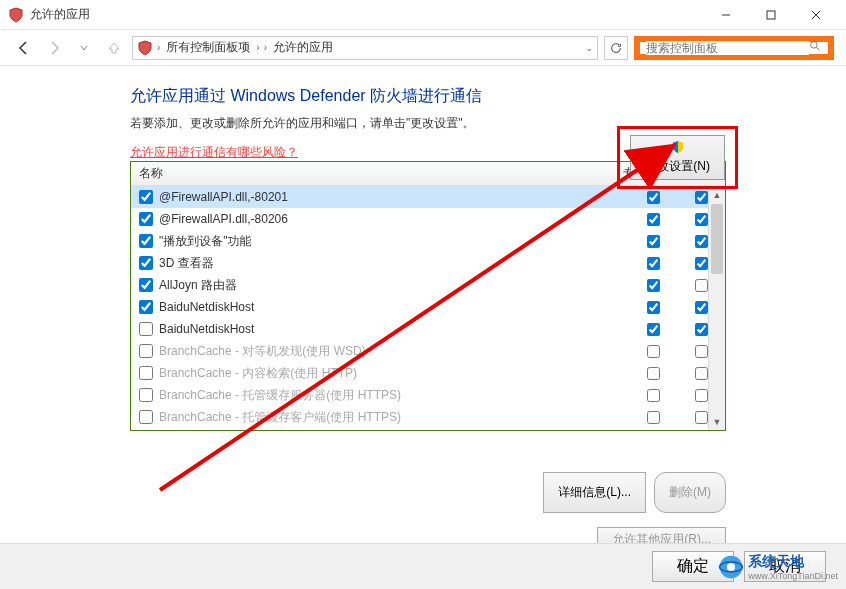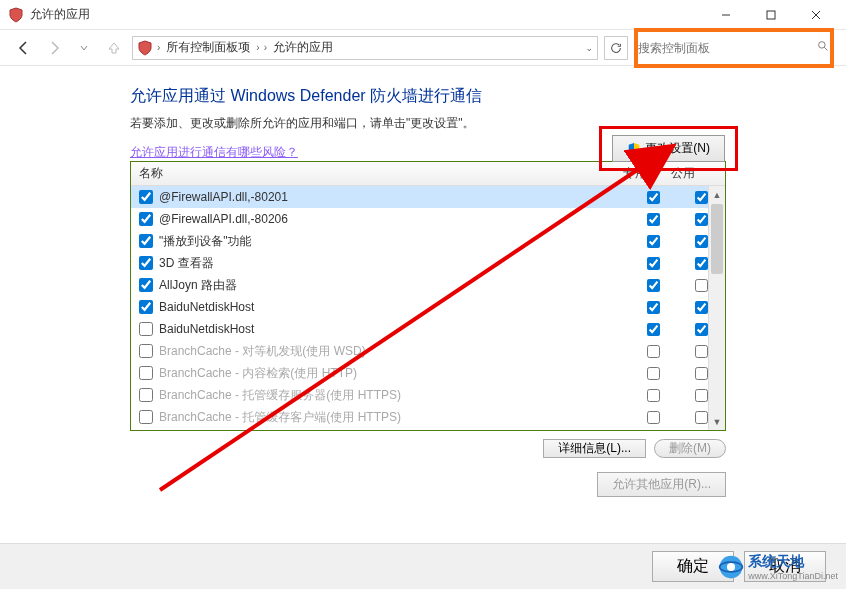--- a/index.html
+++ b/index.html
@@ -15,31 +15,31 @@
 .nav-arrow { width: 24px; height: 24px; display: flex; align-items: center; justify-content: center; color: #555; }
 .nav-arrow.disabled { color: #bbb; }
 .nav-arrow.up { color: #bbb; }
 .breadcrumb-box { flex: 1; height: 24px; border: 1px solid #ccc; display: flex; align-items: center; padding: 0 4px; gap: 4px; }
 .breadcrumb-box .bc-icon { width: 16px; height: 16px; }
 .breadcrumb-box .bc-sep { color: #666; font-size: 10px; }
 .breadcrumb-box .bc-item { color: #333; padding: 0 2px; }
 .breadcrumb-box .spacer { flex: 1; }
 .breadcrumb-box .bc-dd { color: #666; font-size: 9px; }
 .refresh-btn { width: 24px; height: 24px; border: 1px solid #ccc; display: flex; align-items: center; justify-content: center; }
-.search-box { width: 200px; height: 40px; border: 4px solid #f97316; display: flex; align-items: center; padding: 0 0; color: #888; }
+.search-box { width: 200px; height: 24px; border: 6px solid #f97316; display: flex; align-items: center; padding: 0 6px; color: #888; }
 .search-box input { border: none; outline: none; flex: 1; font-size: 12px; color: #888; }
 .search-box .s-icon { color: #666; }
 
 .content { padding: 20px 120px 0 130px; }
 .heading { color: #003399; font-size: 16px; font-weight: normal; margin-bottom: 8px; }
 .sub-text { color: #333; font-size: 12px; margin-bottom: 12px; }
-.risk-link { color: #8b5cf6; font-size: 12px; }
+.risk-link { color: #ef4444; font-size: 12px; }
 
 .change-btn-wrap { position: absolute; right: 108px; top: 126px; border: 3px solid #e60000; padding: 6px 10px; }
-.change-btn { border: 1px solid #999; background: linear-gradient(#f5f5f5,#e5e5e5); padding: 4px 14px; display: flex; align-items: center; gap: 4px; font-size: 12px; }
+.change-btn { border: 1px solid #999; background: linear-gradient(#f5f5f5,#e5e5e5); padding: 4px 14px; display: flex; align-items: center; gap: 4px; font-size: 12px; flex-direction: column; }
 .shield-icon { display: inline-flex; }
 
 .list-label { margin-top: 30px; margin-bottom: 4px; font-size: 12px; }
 .list-box { border: 1px solid #4d7c0f; height: 270px; position: relative; }
 .list-header { display: flex; background: linear-gradient(#fdfdfd,#efefef); border-bottom: 1px solid #ddd; height: 24px; align-items: center; }
 .list-header .col-name { flex: 1; padding-left: 8px; }
 .list-header .col-priv, .list-header .col-pub { width: 48px; text-align: center; }
 .list-header .col-scroll { width: 18px; }
 .list-body { height: 266px; overflow: hidden; position: relative; }
 .list-row { display: flex; align-items: center; height: 22px; padding-left: 8px; }
@@ -48,21 +48,21 @@
 .list-row .cb { width: 14px; height: 14px; margin-right: 6px; flex-shrink: 0; }
 .list-row .row-name { flex: 1; }
 .list-row .cb-col { width: 48px; display: flex; justify-content: center; }
 .scroll-track { position: absolute; right: 0; top: 24px; bottom: 0; width: 17px; background: #f0f0f0; border-left: 1px solid #ddd; }
 .scroll-thumb { position: absolute; left: 2px; right: 2px; top: 18px; height: 70px; background: #ccc; border-radius: 2px; }
 .scroll-arrow { position: absolute; left: 0; right: 0; height: 17px; display: flex; align-items: center; justify-content: center; color: #666; font-size: 9px; }
 .scroll-arrow.top { top: 0; }
 .scroll-arrow.bottom { bottom: 0; }
 
 .below-buttons { display: flex; justify-content: flex-end; gap: 8px; margin-top: 8px; }
-.below-buttons button { border: 1px solid #aaa; background: linear-gradient(#f8f8f8,#e8e8e8); padding: 0 14px; font-size: 12px; }
+.below-buttons button { border: 1px solid #aaa; background: linear-gradient(#f8f8f8,#e8e8e8); padding: 11px 14px; font-size: 12px; margin-top: 33px; }
 .below-buttons button.disabled { color: #999; border-radius: 12px; }
 
 .allow-other { display: flex; justify-content: flex-end; margin-top: 14px; }
 .allow-other button { border: 1px solid #aaa; background: linear-gradient(#f8f8f8,#e8e8e8); padding: 3px 14px; font-size: 12px; color: #999; }
 
 .footer { position: absolute; bottom: 0; left: 0; right: 0; height: 46px; background: #f0f0f0; border-top: 1px solid #ddd; display: flex; align-items: center; justify-content: flex-end; padding-right: 20px; gap: 10px; }
 .footer button { border: 1px solid #aaa; background: linear-gradient(#fdfdfd,#e8e8e8); padding: 4px 24px; font-size: 16px; }
 
 .watermark { position: absolute; right: 8px; bottom: 8px; display: flex; align-items: center; gap: 4px; font-size: 14px; color: #1a5fb4; font-weight: bold; }
 .watermark .sub { font-size: 9px; color: #888; font-weight: normal; display: block; }

